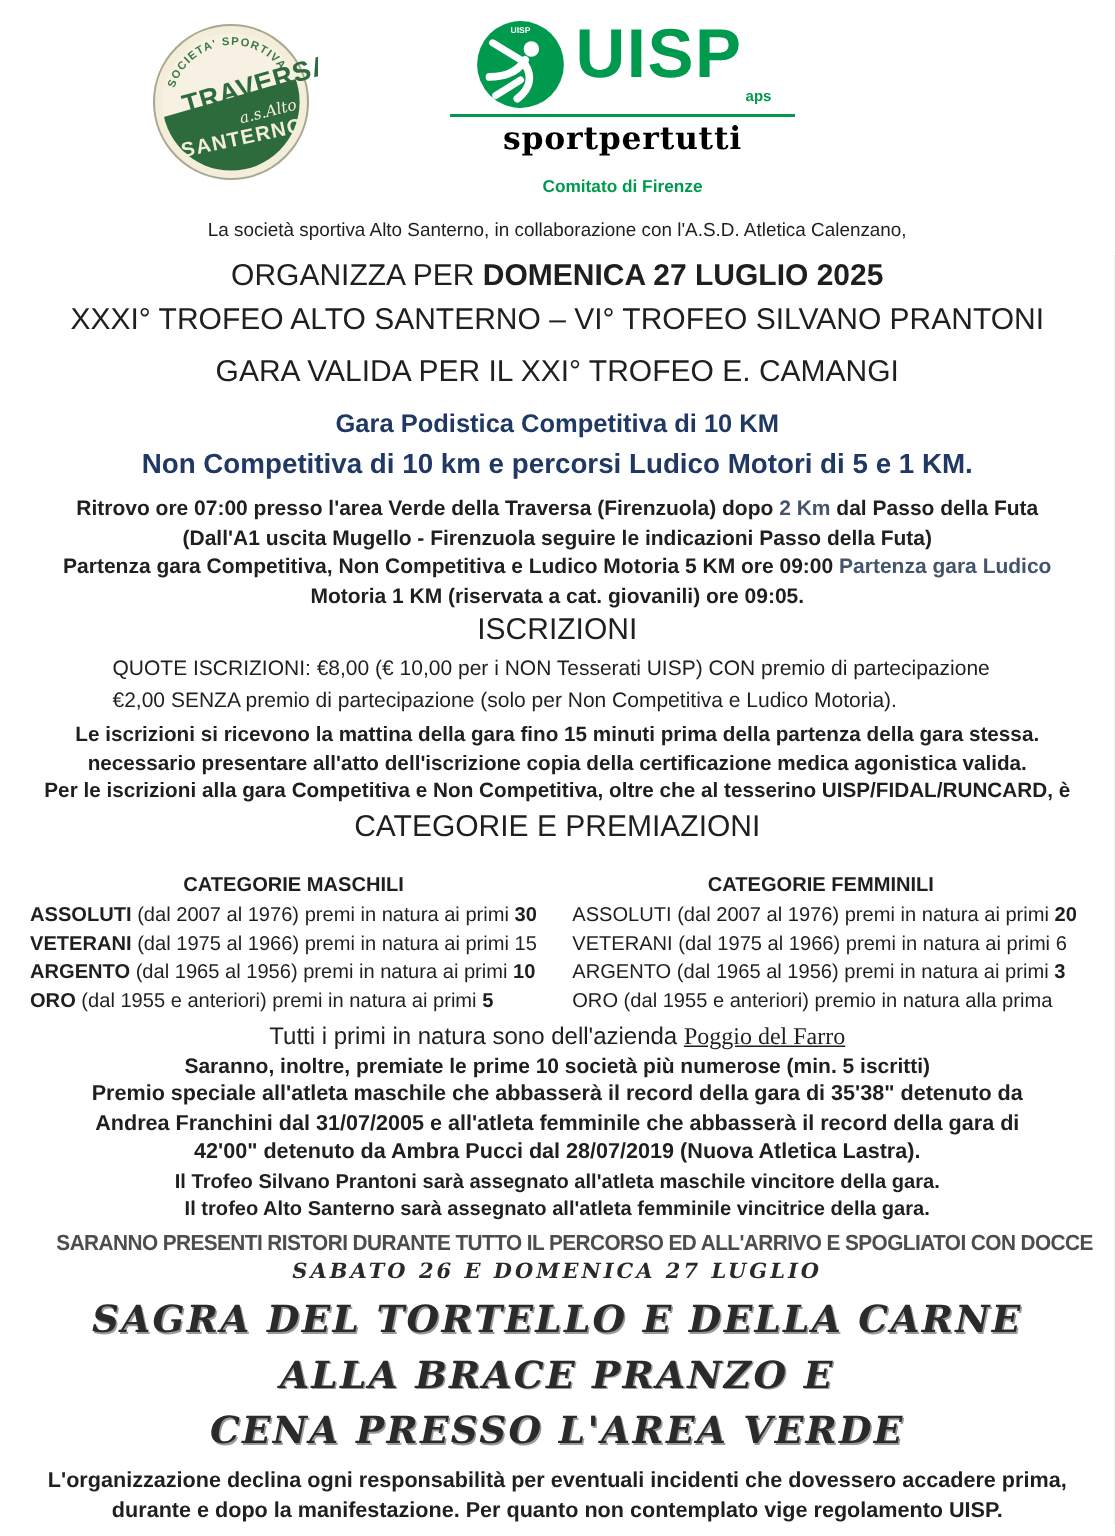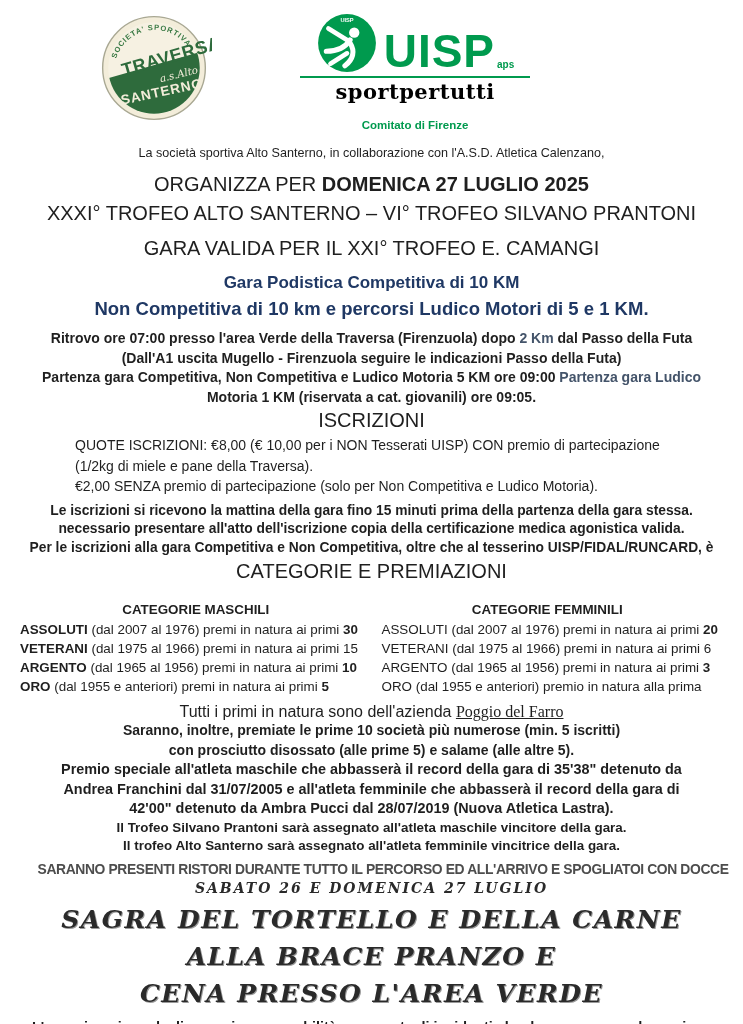--- a/index.html
+++ b/index.html
@@ -15,21 +15,21 @@
   .content{padding:0 20px;}
   .center{text-align:center;}
   .b{font-weight:bold;}
   .navy{color:#1f3864;}
   .bluegray{color:#44546a;}
 
   
   .logo-row{display:flex;align-items:flex-start;padding-top:12px;height:118px;}
   .badge-wrap{margin-left:96px;width:116px;height:112px;}
   .uisp-wrap{margin-left:88px;width:230px;display:flex;flex-direction:column;align-items:center;}
-  .uisp-top{display:flex;align-items:flex-end;gap:6px;}
+  .uisp-top{display:flex;align-items:flex-start;gap:6px;}
   .uisp-acronym{font-weight:bold;color:#009a4e;font-size:46px;line-height:46px;letter-spacing:1px;}
   .uisp-aps{color:#009a4e;font-size:10px;font-weight:bold;align-self:flex-end;margin-left:-4px;margin-bottom:4px;}
   .uisp-rule{width:100%;height:2px;background:#009a4e;margin-top:2px;}
   .uisp-word{color:#000000;font-size:21px;font-weight:bold;letter-spacing:0.5px;margin-top:1px;font-family:"DejaVu Serif",serif;font-weight:600;}
   .uisp-committee{color:#009a4e;font-size:11.5px;font-weight:bold;margin-top:15px;}
 
   
   .collab{margin-top:16px;font-size:12.6px;}
   .t-main{margin-top:12px;font-size:20px;line-height:24px;}
   .t-sub{margin-top:5px;font-size:20px;line-height:24px;}
@@ -144,21 +144,20 @@
     <div class="partenza center">
       <div>
         <span>Partenza gara Competitiva, Non Competitiva e Ludico Motoria 5 KM ore </span><span class="b">09:00</span><span class="bluegray"> Partenza gara Ludico</span>
       </div>
       <div>Motoria 1 KM (riservata a cat. giovanili) ore 09:05.</div>
     </div>
 
     <p class="h-section center" style="margin:1px 0 0;">ISCRIZIONI</p>
     <div class="quote">
       <div>QUOTE ISCRIZIONI: €8,00 (€ 10,00 per i NON Tesserati UISP) CON premio di partecipazione</div>
-      <div>(1/2kg di miele e pane della Traversa).</div>
       <div>€2,00 SENZA premio di partecipazione (solo per Non Competitiva e Ludico Motoria).</div>
     </div>
     <div class="note center">
       <div>Le iscrizioni si ricevono la mattina della gara fino 15 minuti prima della partenza della gara stessa.</div>
       <div>necessario presentare all'atto dell'iscrizione copia della certificazione medica agonistica valida.</div>
       <div>Per le iscrizioni alla gara Competitiva e Non Competitiva, oltre che al tesserino UISP/FIDAL/RUNCARD, è</div>
     </div>
 
     <p class="h-section center" style="margin:2px 0 0;">CATEGORIE E PREMIAZIONI</p>
     <div class="cols">
@@ -176,21 +175,20 @@
         <div class="row"><span>ARGENTO</span><span> (dal 1965 al 1956) premi in natura ai primi </span><span class="b">3</span></div>
         <div class="row"><span>ORO</span><span> (dal 1955 e anteriori) premio in natura alla prima</span><span class="b"></span></div>
       </div>
     </div>
 
     <p class="sponsor center" style="margin:6px 0 0;">
       <span>Tutti i primi in natura sono dell'azienda </span><span class="serif-u">Poggio del Farro</span>
     </p>
     <div class="societa center">
       <div>Saranno, inoltre, premiate le prime 10 società più numerose (min. 5 iscritti)</div>
-      <div>con prosciutto disossato (alle prime 5) e salame (alle altre 5).</div>
     </div>
     <div class="record center">
       <div>
         <span>Premio speciale all'atleta maschile che abbasserà il record della gara di </span><span class="b">35'38"</span><span> detenuto da</span>
       </div>
       <div>Andrea Franchini dal 31/07/2005 e all'atleta femminile che abbasserà il record della gara di</div>
       <div>
         <span class="b">42'00"</span><span> detenuto da Ambra Pucci dal 28/07/2019 (Nuova Atletica Lastra).</span>
       </div>
     </div>

